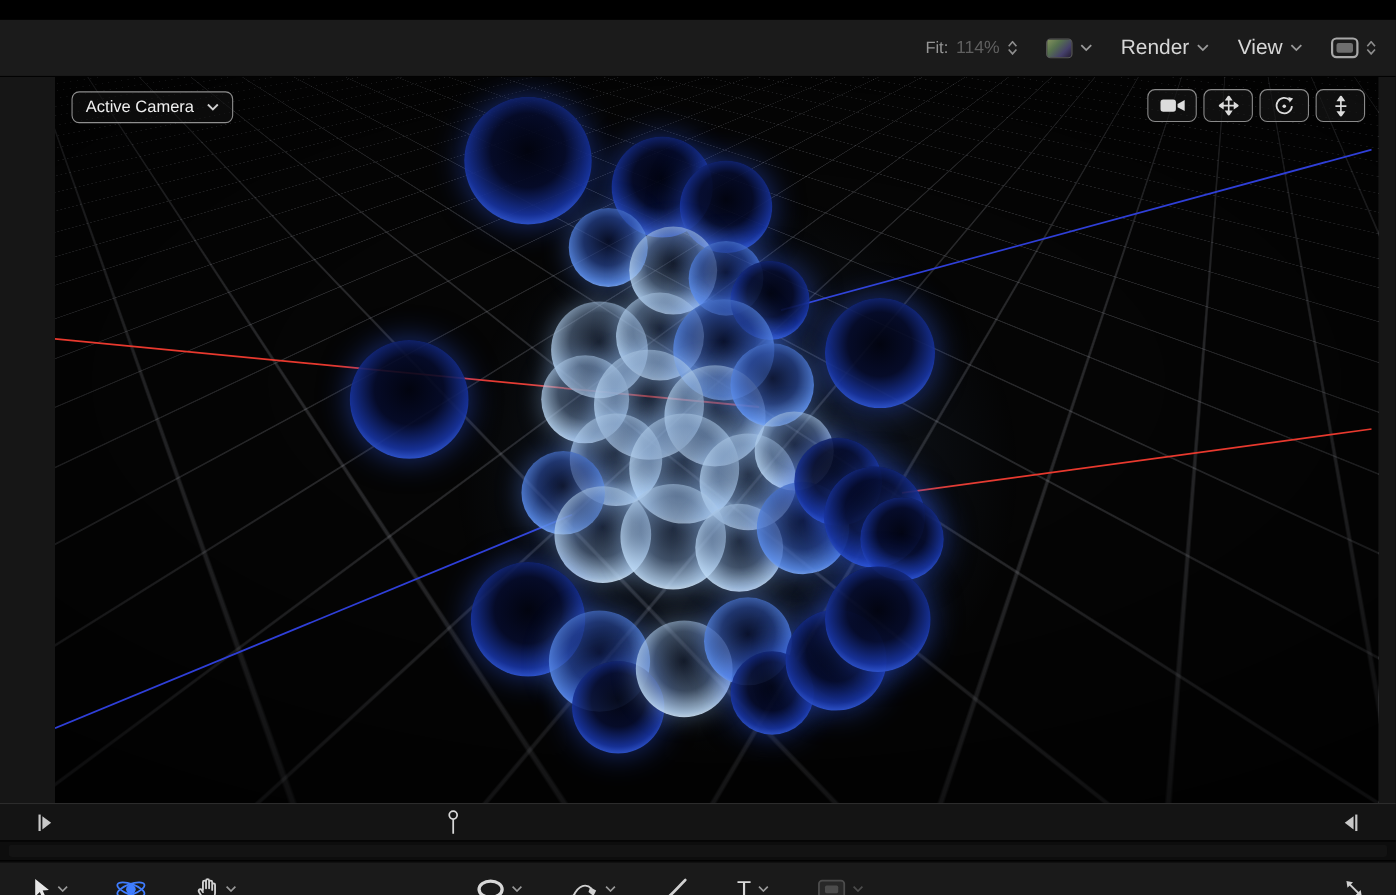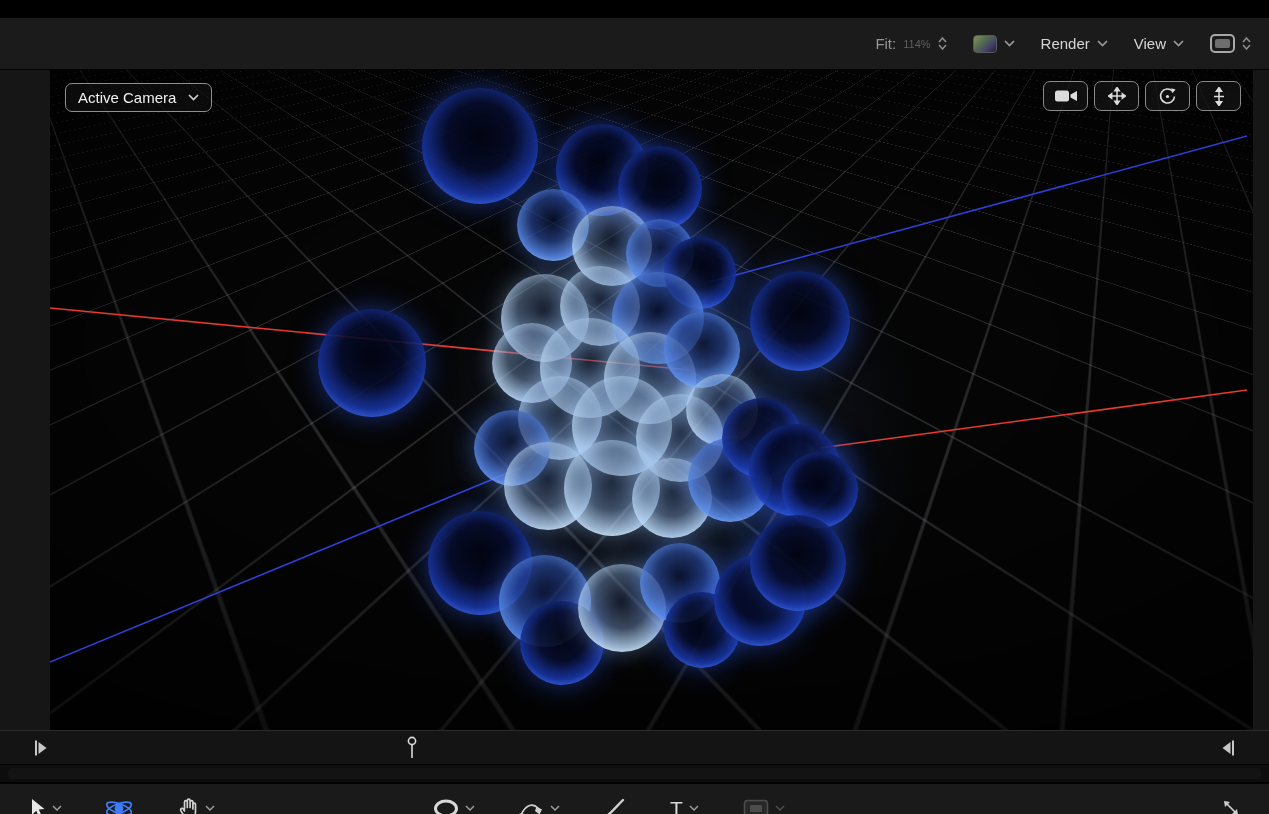--- a/index.html
+++ b/index.html
@@ -10,22 +10,22 @@
   *{margin:0;padding:0;box-sizing:border-box;}
   body{background:#000;font-family:"Liberation Sans",sans-serif;}
   #app{position:relative;width:1269px;height:814px;background:#161616;overflow:hidden;margin-top:18px;}
 
   
   .topbar{position:absolute;left:0;top:0;width:100%;height:52px;background:#1b1b1b;
     border-bottom:1px solid #020202;display:flex;align-items:center;justify-content:flex-end;
     padding:0 18px;gap:26px;}
   .tb-group{display:flex;align-items:center;gap:7px;}
   .fit-label{color:#969696;font-size:15px;}
-  .zoom-value{color:#5f5f5f;font-size:11px;}
-  .menu-label{color:#d6d6d6;font-size:15px;}
+  .zoom-value{color:#5f5f5f;font-size:16px;}
+  .menu-label{color:#d6d6d6;font-size:19px;}
   .chev{display:inline-flex;}
   .stepper{display:inline-flex;flex-direction:column;align-items:center;gap:1px;}
   .color-well{width:24px;height:18px;border-radius:4px;border:1px solid #5a5a5a;
     background:linear-gradient(135deg,#84935e 0%,#56714e 35%,#45406a 70%,#241d33 100%);}
   .display-icon{width:25px;height:19px;border:2px solid #a8a8a8;border-radius:5px;position:relative;}
   .display-icon::after{content:"";position:absolute;left:3px;top:3px;right:3px;bottom:3px;
     background:#6e6e6e;border-radius:2px;}
 
   
   .canvas{position:absolute;left:50px;top:52px;width:1203px;height:660px;background:#050505;overflow:hidden;}

